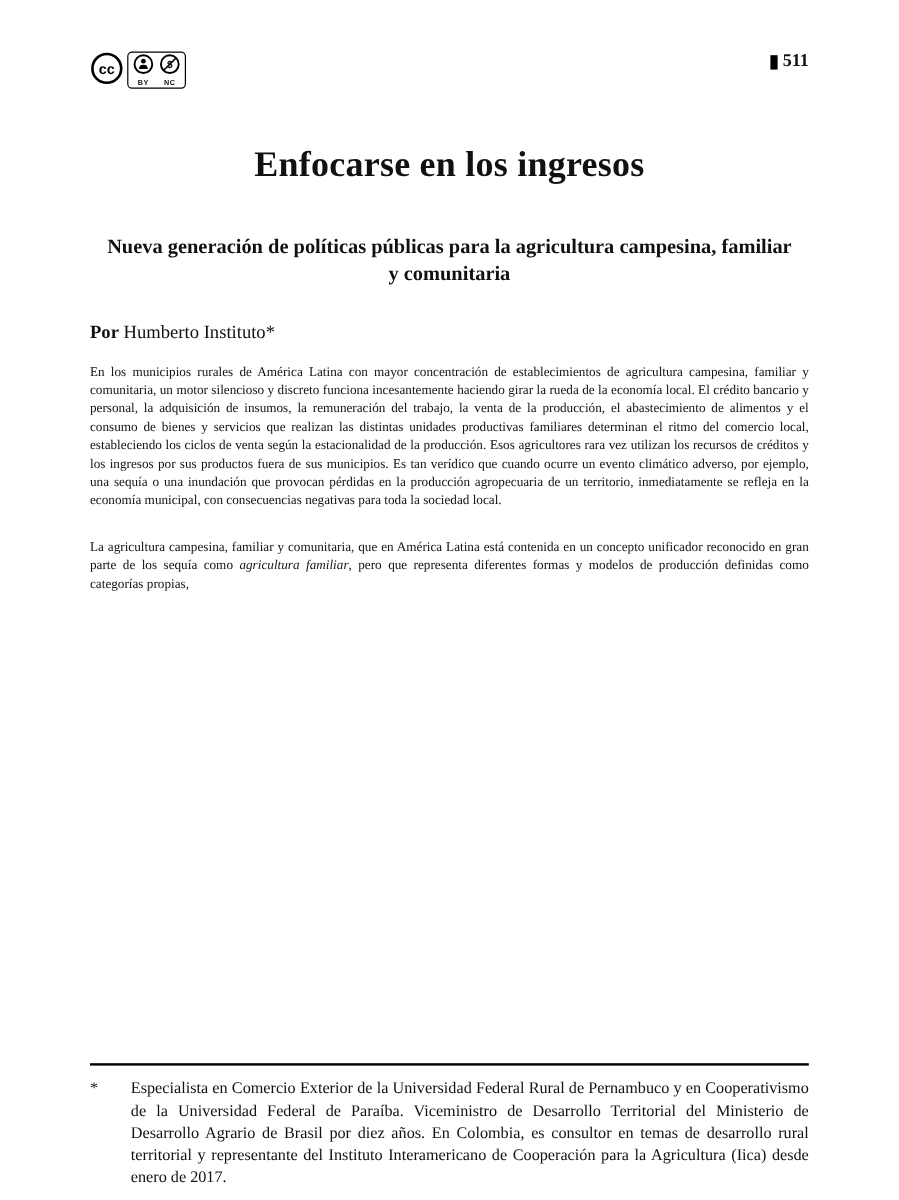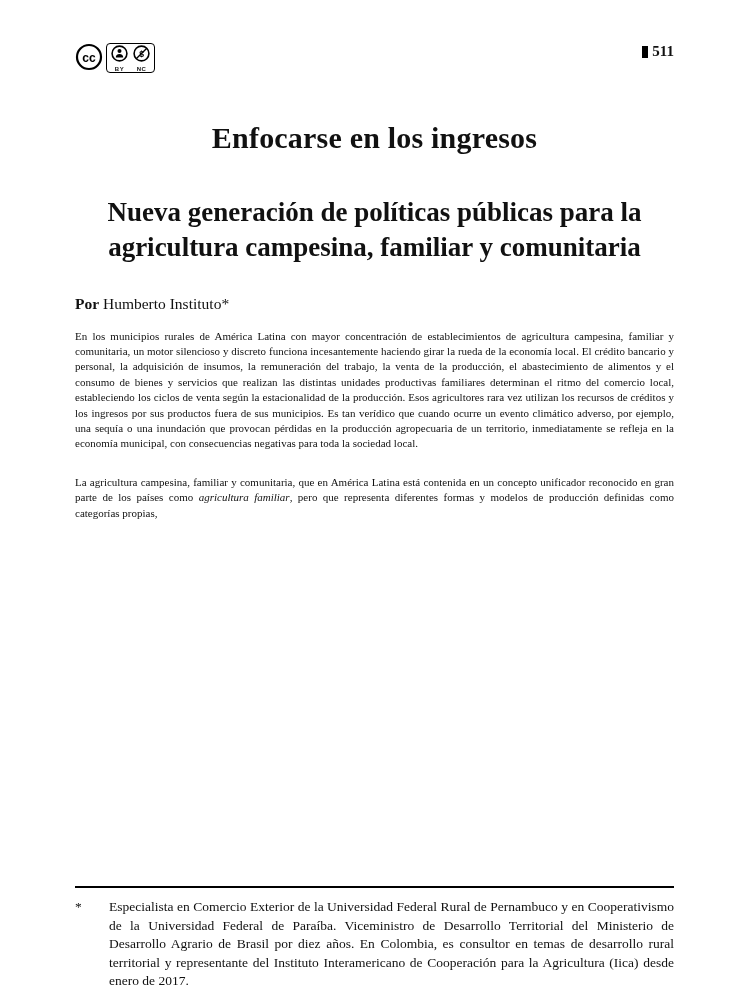--- a/index.html
+++ b/index.html
@@ -55,21 +55,21 @@
     text-align: center;
     font-size: 30px;
     font-weight: bold;
     line-height: 1.25;
     margin-top: 42px;
     letter-spacing: .2px;
     font-family: Liberation Serif, serif;
   }
   .article-subtitle {
     text-align: center;
-    font-size: 27px;
+    font-size: 17px;
     font-weight: bold;
     line-height: 1.3;
     margin-top: 38px;
     max-width: 580px;
     margin-left: auto;
     margin-right: auto;
   }
 
   .byline { margin-top: 30px; font-size: 15.5px; }
   .byline-prefix { font-weight: bold; }
@@ -154,21 +154,21 @@
 
   <h2 class="article-subtitle">Nueva generación de políticas públicas para la agricultura campesina, familiar y comunitaria</h2>
 
   <p class="byline">
     <span class="byline-prefix">Por</span>
     <span>Humberto Instituto*</span>
   </p>
 
   <div class="body-text">
     <p>En los municipios rurales de América Latina con mayor concentración de establecimientos de agricultura campesina, familiar y comunitaria, un motor silencioso y discreto funciona incesantemente haciendo girar la rueda de la economía local. El crédito bancario y personal, la adquisición de insumos, la remuneración del trabajo, la venta de la producción, el abastecimiento de alimentos y el consumo de bienes y servicios que realizan las distintas unidades productivas familiares determinan el ritmo del comercio local, estableciendo los ciclos de venta según la estacionalidad de la producción. Esos agricultores rara vez utilizan los recursos de créditos y los ingresos por sus productos fuera de sus municipios. Es tan verídico que cuando ocurre un evento climático adverso, por ejemplo, una sequía o una inundación que provocan pérdidas en la producción agropecuaria de un territorio, inmediatamente se refleja en la economía municipal, con consecuencias negativas para toda la sociedad local.</p>
-    <p><span>La agricultura campesina, familiar y comunitaria, que en América Latina está contenida en un concepto unificador reconocido en gran parte de los países como </span><span class="italic">agricultura familiar</span><span>, pero que representa diferentes formas y modelos de producción definidas como categorías propias,</span></p>
+    <p><span>La agricultura campesina, familiar y comunitaria, que en América Latina está contenida en un concepto unificador reconocido en gran parte de los sequía como </span><span class="italic">agricultura familiar</span><span>, pero que representa diferentes formas y modelos de producción definidas como categorías propias,</span></p>
   </div>
 
   <div class="bottom-block">
     <hr class="fn-rule">
     <div class="footnote">
       <span class="fn-marker">*</span>
       <span class="fn-text">Especialista en Comercio Exterior de la Universidad Federal Rural de Pernambuco y en Cooperativismo de la Universidad Federal de Paraíba. Viceministro de Desarrollo Territorial del Ministerio de Desarrollo Agrario de Brasil por diez años. En Colombia, es consultor en temas de desarrollo rural territorial y representante del Instituto Interamericano de Cooperación para la Agricultura (Iica) desde enero de 2017.</span>
     </div>
   </div>
 

